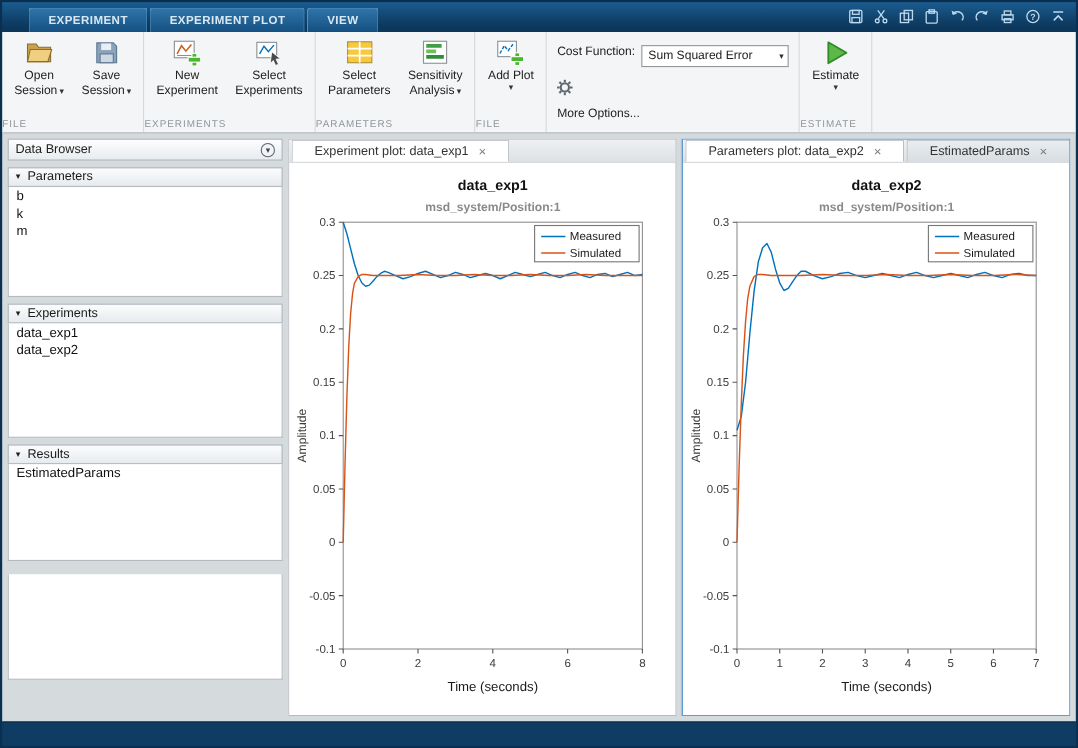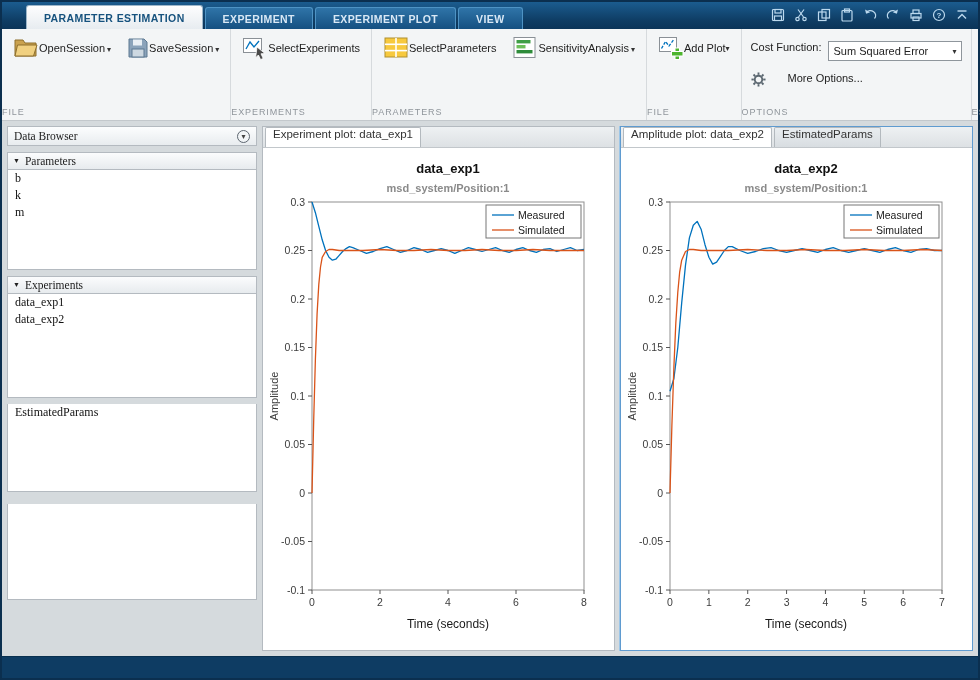--- a/index.html
+++ b/index.html
@@ -15,66 +15,65 @@
   .qat { position:absolute; right:32px; top:5px; display:flex; gap:8px; align-items:center; }
   .qicon { width:15px; height:15px; display:flex; align-items:center; justify-content:center; cursor:pointer; }
   .collapse-btn { position:absolute; right:8px; top:5px; width:16px; height:16px; display:flex; align-items:center; justify-content:center; cursor:pointer; }
 
   
   .ribbon { height:92px; flex:0 0 92px; background:#f3f5f6; border-bottom:1px solid #c3c8cc; display:flex; }
   .rgroup { display:flex; flex-direction:column; border-right:1px solid #d6dadd; }
   .rgroup-filler { flex:1; }
   .rgroup-content { flex:1; display:flex; align-items:flex-start; padding:3px 9px 0; gap:12px; }
   .rgroup-label { height:15px; font-size:9px; color:#8f959b; letter-spacing:.9px; line-height:14px; }
-  .rbtn { display:flex; flex-direction:row; align-items:center; min-width:46px; cursor:pointer; padding:2px 2px 0; }
+  .rbtn { display:flex; flex-direction:column; align-items:center; min-width:46px; cursor:pointer; padding:2px 2px 0; }
   .rbtn .ic { height:28px; display:flex; align-items:center; justify-content:center; margin-bottom:1px; }
   .rbtn .l { font-size:11px; color:#222; line-height:13px; text-align:center; white-space:nowrap; }
   .arrow { font-size:8px; color:#333; margin-left:2px; }
   .arrow-line { font-size:8px; color:#333; line-height:8px; }
   .opt-col { padding-top:9px; }
   .opt-row { display:flex; align-items:flex-start; font-size:11px; color:#222; white-space:nowrap; }
-  .opt-row.more { margin-top:11px; gap:22px; cursor:pointer; }
+  .opt-row.more { margin-top:11px; gap:10px; cursor:pointer;flex-direction:column; }
   .opt-select { display:flex; align-items:center; justify-content:space-between; width:134px; height:20px; background:#fff; border:1px solid #8f969c; margin-left:6px; padding:0 4px 0 5px; font-size:11px; cursor:pointer; }
   .opt-select .arrow { margin-left:6px; }
   .gear { width:15px; height:15px; display:flex; align-items:center; justify-content:center; }
 
   
   .main { flex:1; background:#d5dadd; display:flex; padding:5px; gap:5px; overflow:hidden; }
 
   
-  .sidebar { width:250px; flex:0 0 250px; display:flex; flex-direction:column;font-family:Liberation Serif, serif; }
+  .sidebar { width:250px; flex:0 0 250px; display:flex; flex-direction:column; }
   .sb-title { height:20px; background:linear-gradient(#fcfdfe,#e8ecef); border:1px solid #b4bac0; display:flex; align-items:center; justify-content:space-between; padding:0 6px; font-size:11.5px; color:#222; }
   .sb-circle { width:13px; height:13px; border:1px solid #5d6670; border-radius:50%; display:flex; align-items:center; justify-content:center; font-size:8px; color:#444; cursor:pointer; background:#f2f5f7; }
   .sb-section { margin-top:6px; display:flex; flex-direction:column; }
   .sb-section.gap-lg { margin-top:12px; }
   .sb-head { height:18px; background:linear-gradient(#fbfcfd,#e7ebee); border:1px solid #b4bac0; display:flex; align-items:center; gap:5px; padding:0 5px; font-size:11.5px; color:#1a1a1a; cursor:pointer; }
   .tri { font-size:7px; color:#222; }
   .sb-list { border:1px solid #b4bac0; border-top:none; background:#fff; overflow:hidden; }
   .sb-item { font-size:12px; color:#111; padding:1px 7px; cursor:pointer; }
 
   
   .docs { flex:1; display:flex; gap:5px; overflow:hidden; }
   .doc-panel { flex:1; background:#fff; border:1px solid #b4bac0; display:flex; flex-direction:column; overflow:hidden; }
   .doc-panel.active { border:1px solid #5f9bd0; outline:1px solid #9cc6e8; outline-offset:0; }
   .doc-tabbar { height:21px; flex:0 0 21px; background:linear-gradient(#eef1f3,#dde1e4); border-bottom:1px solid #c2c7cb; display:flex; align-items:flex-end; padding-left:2px; gap:2px; }
-  .doc-tab { height:20px; display:flex; align-items:center; gap:9px; padding:0 7px; font-size:11.5px; color:#333; border:1px solid #b3b9be; border-bottom:none; background:linear-gradient(#e9edf0,#d8dde1); border-radius:2px 2px 0 0; cursor:pointer; white-space:nowrap;flex-direction:column; }
+  .doc-tab { height:20px; display:flex; align-items:center; gap:9px; padding:0 20px; font-size:11.5px; color:#333; border:1px solid #b3b9be; border-bottom:none; background:linear-gradient(#e9edf0,#d8dde1); border-radius:2px 2px 0 0; cursor:pointer; white-space:nowrap; }
   .doc-tab.active { background:#fff; }
   .doc-close { color:#777; font-size:12px; line-height:10px; cursor:pointer; }
   .doc-body { flex:1; background:#fff; display:flex; justify-content:center; overflow:hidden; }
   svg.chart text { font-family:"Liberation Sans", sans-serif; }
 
   .statusbar { height:22px; flex:0 0 22px; background:#0e3c63; border-top:1px solid #09304f; }
 </style>
 </head>
 <body>
 
 <div class="window">
   <div class="titlebar">
     <div class="rtabs">
-        <div class="rtab active">PARAMETER ESTIMATION</div>
         <div class="rtab">EXPERIMENT</div>
         <div class="rtab">EXPERIMENT PLOT</div>
         <div class="rtab">VIEW</div>
       </div>
     <div class="qat">
         <span class="qicon">
           <svg width="14" height="14" viewBox="0 0 14 14" stroke="#bcd9ee" fill="none" stroke-width="1.2">
             <rect x="1.5" y="1.5" width="11" height="11" rx="1"></rect>
             <rect x="4" y="1.5" width="6" height="3.5"></rect>
             <rect x="3.5" y="8" width="7" height="4.5"></rect>
@@ -156,20 +155,33 @@
               </svg>
             </div>
             <div class="l">Save</div>
             <div class="l">Session<span class="arrow">▾</span></div>
           </div>
         </div>
         <div class="rgroup-label">FILE</div>
       </div>
       <div class="rgroup">
         <div class="rgroup-content">
+          <div class="rbtn">
+            <div class="ic">
+              <svg width="26" height="26" viewBox="0 0 26 26">
+                <rect x="1.5" y="2.5" width="18" height="15" fill="#fff" stroke="#8a9096"></rect>
+                <polyline points="4,14 8,6.5 12,11.5 17,5.5" fill="none" stroke="#c8601f" stroke-width="1.4"></polyline>
+                <line x1="4" y1="15.5" x2="17.5" y2="15.5" stroke="#8a9096"></line>
+                <rect x="17.5" y="13.5" width="4.5" height="11.5" fill="#4db52e" stroke="#fff"></rect>
+                <rect x="14" y="17" width="11.5" height="4.5" fill="#4db52e" stroke="#fff"></rect>
+              </svg>
+            </div>
+            <div class="l">New</div>
+            <div class="l">Experiment</div>
+          </div>
           <div class="rbtn">
             <div class="ic">
               <svg width="26" height="26" viewBox="0 0 26 26">
                 <rect x="1.5" y="3.5" width="18" height="14" fill="#fff" stroke="#8a9096"></rect>
                 <polyline points="4,14 8,7 12,12 17,6" fill="none" stroke="#0072bd" stroke-width="1.3"></polyline>
                 <path d="M15 12 l8 6.5 -4 0.3 2.2 4.6 -2.6 1.2 -2.2 -4.6 -2.8 2.8 z" fill="#4a4a4a" stroke="#fff" stroke-width="0.8"></path>
               </svg>
             </div>
             <div class="l">Select</div>
             <div class="l">Experiments</div>
@@ -246,21 +258,20 @@
                     <line x1="11.5" y1="11.5" x2="13.3" y2="13.3"></line>
                     <line x1="2.7" y1="13.3" x2="4.5" y2="11.5"></line>
                     <line x1="11.5" y1="4.5" x2="13.3" y2="2.7"></line>
                   </g>
                 </svg>
               </div>
               <span>More Options...</span>
             </div>
           </div>
         </div>
-        <div class="rgroup-label">OPTIONS</div>
       </div>
       <div class="rgroup">
         <div class="rgroup-content">
           <div class="rbtn">
             <div class="ic">
               <svg width="24" height="24" viewBox="0 0 24 24">
                 <polygon points="5,2.5 21.5,12 5,21.5" fill="#5cb848" stroke="#2f8a27" stroke-width="1.6" stroke-linejoin="round"></polygon>
               </svg>
             </div>
             <div class="l">Estimate</div>
@@ -294,20 +305,24 @@
             <div class="sb-head">
               <span class="tri">▼</span>
               <span>Experiments</span>
             </div>
             <div class="sb-list" style="height: 104px;">
               <div class="sb-item">data_exp1</div>
               <div class="sb-item">data_exp2</div>
             </div>
           </div>
           <div class="sb-section">
+            <div class="sb-head">
+              <span class="tri">▼</span>
+              <span>Results</span>
+            </div>
             <div class="sb-list" style="height: 88px;">
               <div class="sb-item">EstimatedParams</div>
             </div>
           </div>
           <div class="sb-section gap-lg">
             <div class="sb-list" style="height: 96px;"></div>
           </div>
         </div>
     </div>
     <div class="docs" id="docs">
@@ -359,21 +374,21 @@
               <line x1="228" y1="67" x2="250" y2="67" stroke="#0072bd" stroke-width="1.3"></line>
               <text x="254" y="70.5" font-size="10.5" fill="#1a1a1a">Measured</text>
               <line x1="228" y1="82" x2="250" y2="82" stroke="#d95319" stroke-width="1.3"></line>
               <text x="254" y="85.5" font-size="10.5" fill="#1a1a1a">Simulated</text>
             </svg>
           </div>
         </div>
         <div class="doc-panel active">
           <div class="doc-tabbar">
             <div class="doc-tab active">
-              <span>Amplitude plot: data_exp2</span>
+              <span>Parameters plot: data_exp2</span>
               <span class="doc-close">×</span>
             </div>
             <div class="doc-tab">
               <span>EstimatedParams</span>
               <span class="doc-close">×</span>
             </div>
           </div>
           <div class="doc-body">
             <svg class="chart" width="350" height="500" viewBox="0 0 350 500">
               <rect x="48" y="54" width="272" height="388" fill="#ffffff" stroke="#8f8f8f" stroke-width="1"></rect>

